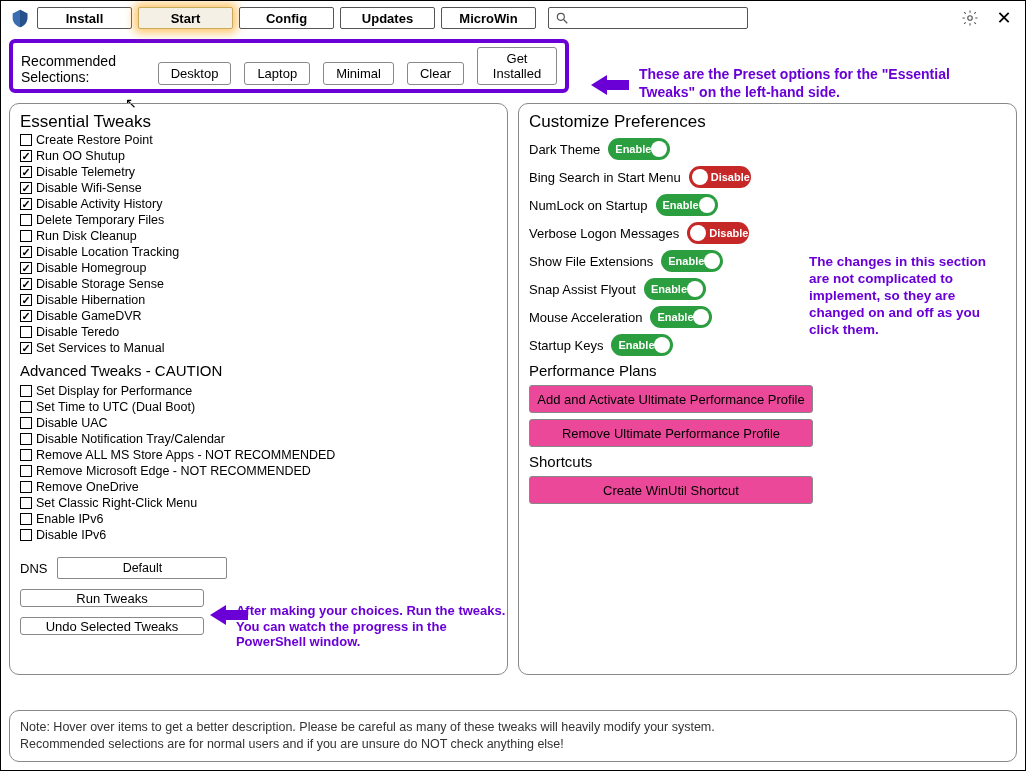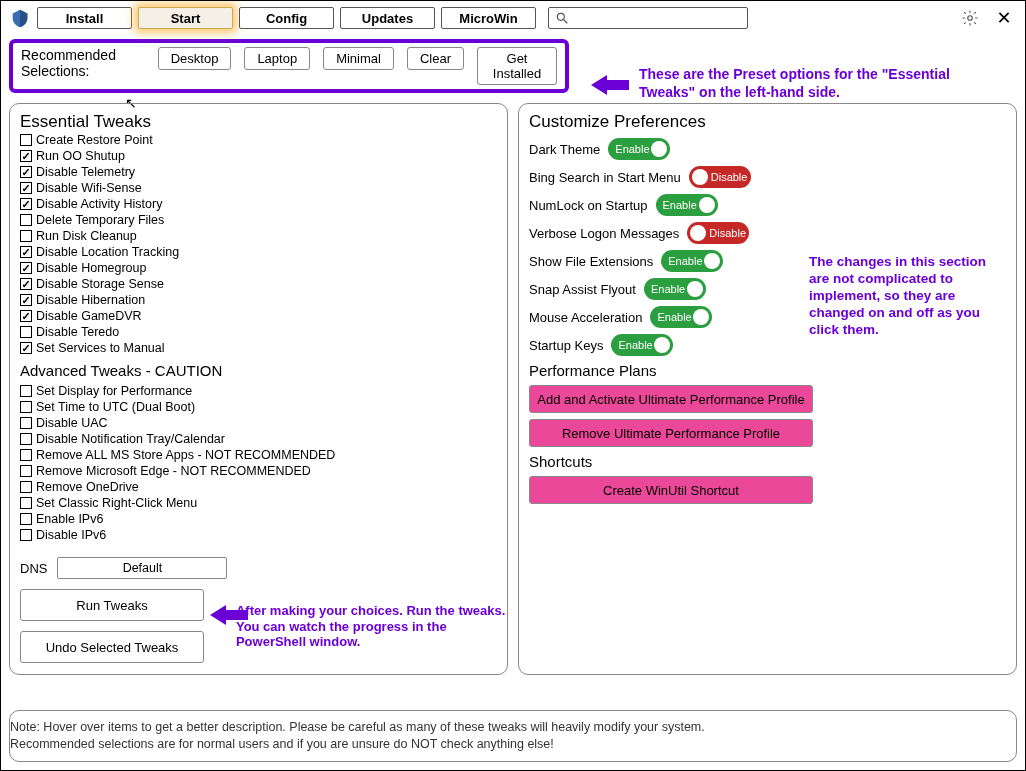--- a/index.html
+++ b/index.html
@@ -54,21 +54,21 @@
   }
   .gear svg{width:18px;height:18px;stroke:#555;fill:none;}
   .close {font-size:18px;color:#000;}
 
   
   .preset-row {
     margin: 6px 8px 2px 8px;
     border: 4px solid #6a00d6;
     border-radius: 6px;
     padding: 4px 8px;
-    display:flex;align-items:flex-start;gap:13px;
+    display:flex;align-items:flex-end;gap:13px;
     width: 560px;
   }
   .preset-label{font-size:14px;}
   .preset-btn{
     border:1px solid #888;background:#fff;border-radius:3px;
     padding:3px 12px;font-size:13px;cursor:pointer;
   }
   .preset-annot-wrap{position:absolute;top:65px;left:590px;display:flex;align-items:center;gap:8px;}
   .arrow-left {
     width:40px;height:22px;position:relative;
@@ -93,41 +93,41 @@
   .panel.right{flex:1;}
   h2{font-size:17px;font-weight:normal;margin-bottom:0;}
   h3{font-size:15px;font-weight:normal;margin:6px 0 4px;}
   .chk-row{display:flex;align-items:center;gap:4px;font-size:12.5px;line-height:1.28;}
   .chk{width:12px;height:12px;border:1px solid #000;display:inline-flex;align-items:center;justify-content:center;font-size:11px;}
   .chk.checked::after{content:"✓";font-weight:bold;line-height:1;}
   .dns-row{display:flex;align-items:center;gap:10px;margin-top:14px;}
   .dns-select{border:1px solid #888;border-radius:2px;width:170px;height:22px;text-align:center;font-size:12.5px;line-height:20px;cursor:pointer;}
   .wide-btn{
     display:block;border:1px solid #888;border-radius:3px;background:#fff;
-    width:184px;height:32px;font-size:13px;margin-top:10px;cursor:pointer;
+    width:184px;height:18px;font-size:13px;margin-top:10px;cursor:pointer;
   }
   .left-annot{position:absolute;left:200px;bottom:24px;display:flex;align-items:flex-start;gap:8px;width:300px;}
   .left-annot .annot-text{font-size:13px;line-height:1.2;}
 
   
   .toggle-row{display:flex;align-items:center;gap:8px;margin:6px 0;font-size:13px;}
   .toggle{
-    width:62px;height:22px;border-radius:11px;display:flex;align-items:center;position:relative;color:#fff;font-weight:normal;font-size:11px;cursor:pointer;
+    width:62px;height:22px;border-radius:11px;display:flex;align-items:center;position:relative;color:#fff;font-weight:bold;font-size:11px;cursor:pointer;
   }
   .toggle.enable{background:#2b9e3f;padding-left:7px;}
   .toggle.enable::after{content:"";width:16px;height:16px;border-radius:50%;background:#fff;position:absolute;right:3px;top:3px;}
   .toggle.disable{background:#c62828;padding-left:22px;}
   .toggle.disable::before{content:"";width:16px;height:16px;border-radius:50%;background:#fff;position:absolute;left:3px;top:3px;}
   .right-annot{position:absolute;top:150px;left:290px;width:190px;}
   .perf-btn{display:block;border:1px solid #888;border-radius:3px;background:#ec4899;width:284px;height:28px;margin:6px 0;font-size:13px;cursor:pointer;}
 
   
   .footer{
     position:absolute;left:8px;right:8px;bottom:8px;
-    border:1px solid #888;border-radius:10px;padding:8px 0;
+    border:1px solid #888;border-radius:10px;padding:8px 10px;
     font-size:12.5px;color:#333;line-height:1.35;
   }
   .cursor{position:absolute;top:94px;left:124px;font-size:14px;color:#000;pointer-events:none;}
 </style>
 </head>
 <body>
 
 <div class="topbar">
   <div class="app-icon">
     <svg viewBox="0 0 24 24" width="22" height="22">

